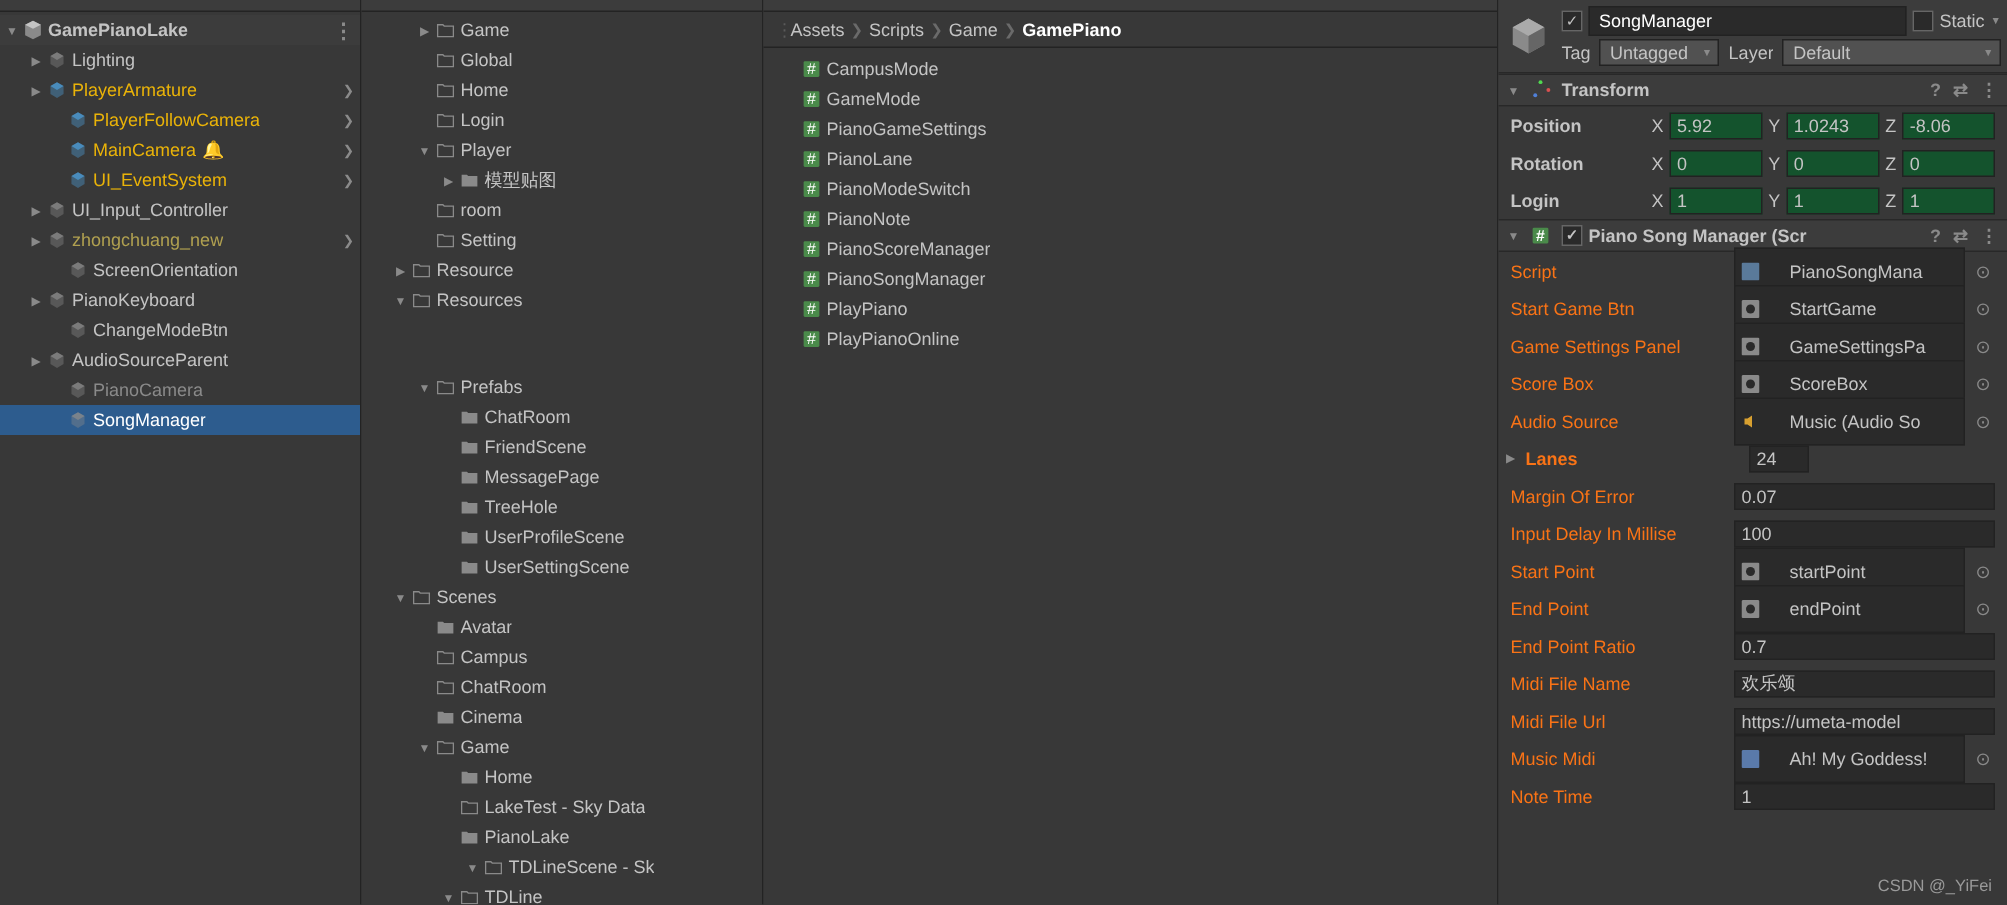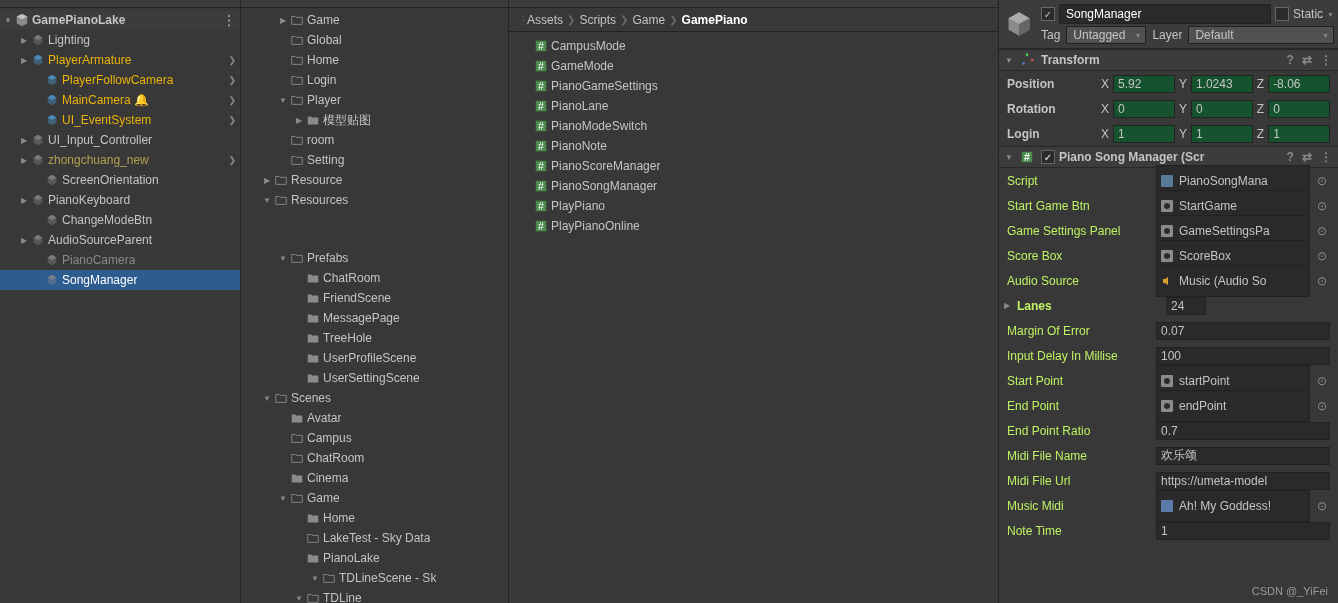--- a/index.html
+++ b/index.html
@@ -50,30 +50,30 @@
 .checkbox { width: 14px; height: 14px; background: #2a2a2a; border: 1px solid #666; display: inline-flex; align-items: center; justify-content: center; }
 .checkbox.checked::before { content: "✓"; font-size: 10px; color: #c4c4c4; }
 .dropdown { background: #515151; border: 1px solid #222; height: 18px; padding: 0 20px 0 6px; position: relative; display: inline-flex; align-items: center; color: #c4c4c4; }
 .dropdown::after { content: "▼"; position: absolute; right: 4px; font-size: 7px; color: #8a8a8a; }
 
 .component-header { height: 22px; background: #3c3c3c; border-top: 1px solid #282828; border-bottom: 1px solid #282828; display: flex; align-items: center; padding: 0 4px; gap: 4px; font-weight: bold; }
 .component-header .label { flex: 1; }
 .component-header .ctrl { color: #8a8a8a; cursor: pointer; padding: 0 2px; }
 
 .prop-row { height: 25px; display: flex; align-items: center; padding: 0 8px; gap: 4px; }
-.prop-label { width: 145px; flex-shrink: 0; color: #bef264; overflow: hidden; white-space: nowrap; }
+.prop-label { width: 145px; flex-shrink: 0; color: #f97316; overflow: hidden; white-space: nowrap; }
 .prop-field { flex: 1; background: #2a2a2a; border: 1px solid #222; height: 18px; padding: 0 4px; display: flex; align-items: center; color: #c4c4c4; overflow: hidden; white-space: nowrap; }
 .prop-picker { width: 16px; text-align: center; color: #8a8a8a; cursor: pointer; }
 
 .xyz-row { display: flex; align-items: center; padding: 0 8px; height: 25px; gap: 2px; }
 .xyz-label { width: 90px; flex-shrink: 0; font-weight: bold; }
 .xyz-axis { color: #c4c4c4; padding: 0 2px; }
 .xyz-field { flex: 1; background: #14532d; border: 1px solid #222; height: 18px; padding: 0 4px; display: flex; align-items: center; color: #c4c4c4; min-width: 0; overflow: hidden; }
 
-.obj-field { flex: 1; background: #2a2a2a; border: 1px solid #222; height: 32px; padding: 0 4px; display: flex; align-items: center; gap: 6px; overflow: hidden; white-space: nowrap; }
+.obj-field { flex: 1; background: #2a2a2a; border: 1px solid #222; height: 32px; padding: 0 4px; display: flex; align-items: center; gap: 20px; overflow: hidden; white-space: nowrap; }
 .mini-icon { width: 12px; height: 12px; flex-shrink: 0; }
 
 .watermark { position: absolute; bottom: 6px; right: 10px; color: #9a9a9a; font-size: 11px; }
 </style>
 </head>
 <body>
 
 <div class="panel panel-hierarchy">
   <div class="toolbar"></div>
   <div class="tree">

